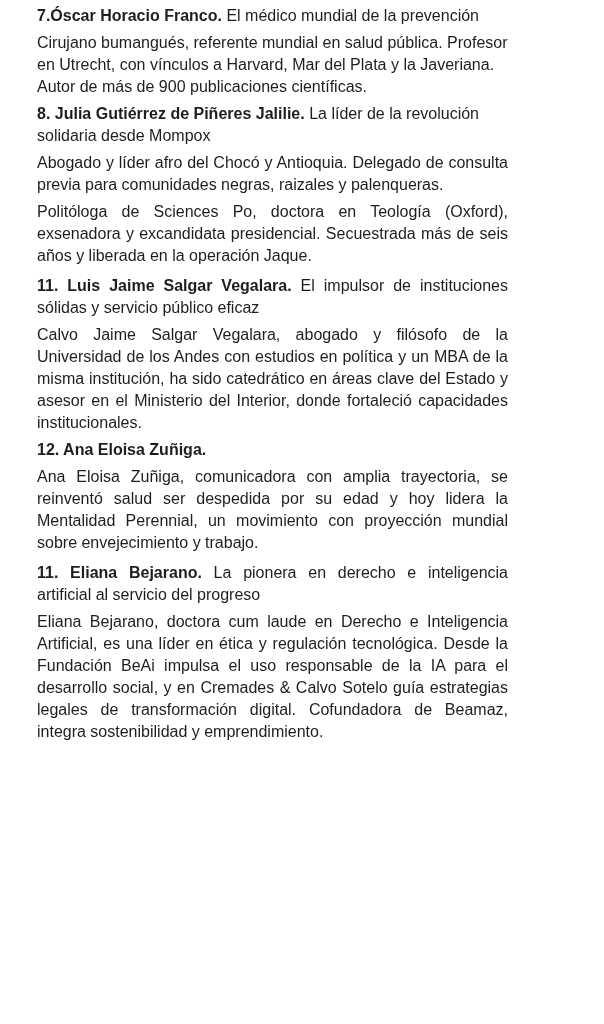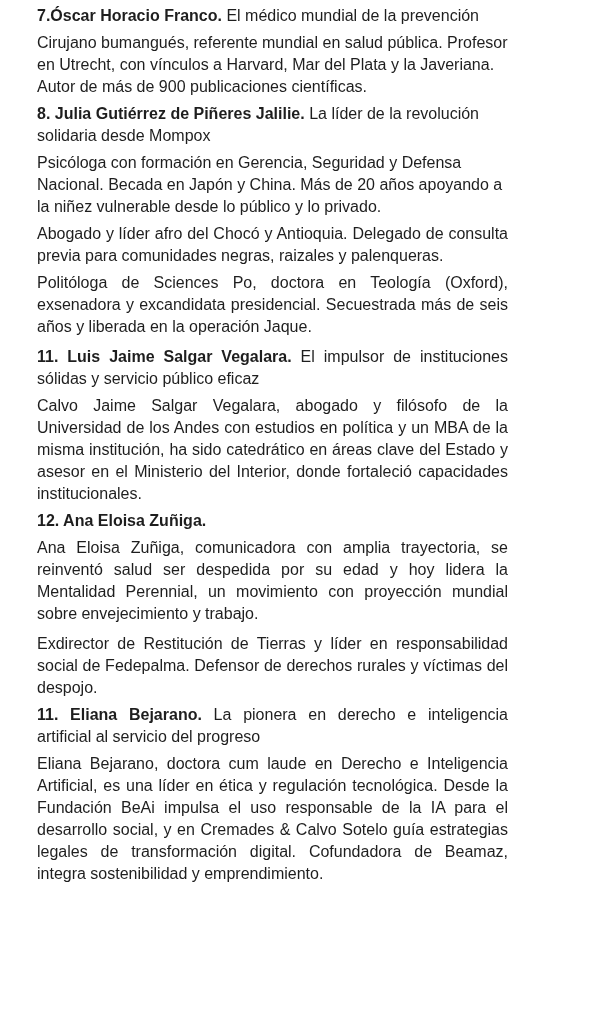--- a/index.html
+++ b/index.html
@@ -33,21 +33,20 @@
 
 <div id="doc">
   <div id="entries">
   <section class="entry">
     <p class="heading align-left"><b>7.Óscar Horacio Franco.</b><span> El médico mundial de la prevención</span></p>
     <p class="body align-left">Cirujano bumangués, referente mundial en salud pública. Profesor en Utrecht, con vínculos a Harvard, Mar del Plata y la Javeriana. Autor de más de 900 publicaciones científicas.</p>
   </section>
 
   <section class="entry">
     <p class="heading align-left"><b>8. Julia Gutiérrez de Piñeres Jalilie.</b><span> La líder de la revolución solidaria desde Mompox</span></p>
-    <p class="body align-left">Psicóloga con formación en Gerencia, Seguridad y Defensa Nacional. Becada en Japón y China. Más de 20 años apoyando a la niñez vulnerable desde lo público y lo privado.</p>
   </section>
 
   <section class="entry">
     <p class="body align-justify">Abogado y líder afro del Chocó y Antioquia. Delegado de consulta previa para comunidades negras, raizales y palenqueras.</p>
   </section>
 
   <section class="entry">
     <p class="body align-justify">Politóloga de Sciences Po, doctora en Teología (Oxford), exsenadora y excandidata presidencial. Secuestrada más de seis años y liberada en la operación Jaque.</p>
   </section>
 
@@ -55,21 +54,20 @@
     <p class="heading align-justify"><b>11. Luis Jaime Salgar Vegalara.</b><span> El impulsor de instituciones sólidas y servicio público eficaz</span></p>
     <p class="body align-justify">Calvo Jaime Salgar Vegalara, abogado y filósofo de la Universidad de los Andes con estudios en política y un MBA de la misma institución, ha sido catedrático en áreas clave del Estado y asesor en el Ministerio del Interior, donde fortaleció capacidades institucionales.</p>
   </section>
 
   <section class="entry">
     <p class="heading align-left"><b>12. Ana Eloisa Zuñiga.</b><span></span></p>
     <p class="body align-justify">Ana Eloisa Zuñiga, comunicadora con amplia trayectoria, se reinventó salud ser despedida por su edad y hoy lidera la Mentalidad Perennial, un movimiento con proyección mundial sobre envejecimiento y trabajo.</p>
   </section>
 
   <section class="entry gap-before">
-    <p class="body align-justify">Exdirector de Restitución de Tierras y líder en responsabilidad social de Fedepalma. Defensor de derechos rurales y víctimas del despojo.</p>
   </section>
 
   <section class="entry">
     <p class="heading align-justify"><b>11. Eliana Bejarano.</b><span> La pionera en derecho e inteligencia artificial al servicio del progreso</span></p>
     <p class="body align-justify">Eliana Bejarano, doctora cum laude en Derecho e Inteligencia Artificial, es una líder en ética y regulación tecnológica. Desde la Fundación BeAi impulsa el uso responsable de la IA para el desarrollo social, y en Cremades &amp; Calvo Sotelo guía estrategias legales de transformación digital. Cofundadora de Beamaz, integra sostenibilidad y emprendimiento.</p>
   </section>
 </div>
 </div>
 
 </body></html>

